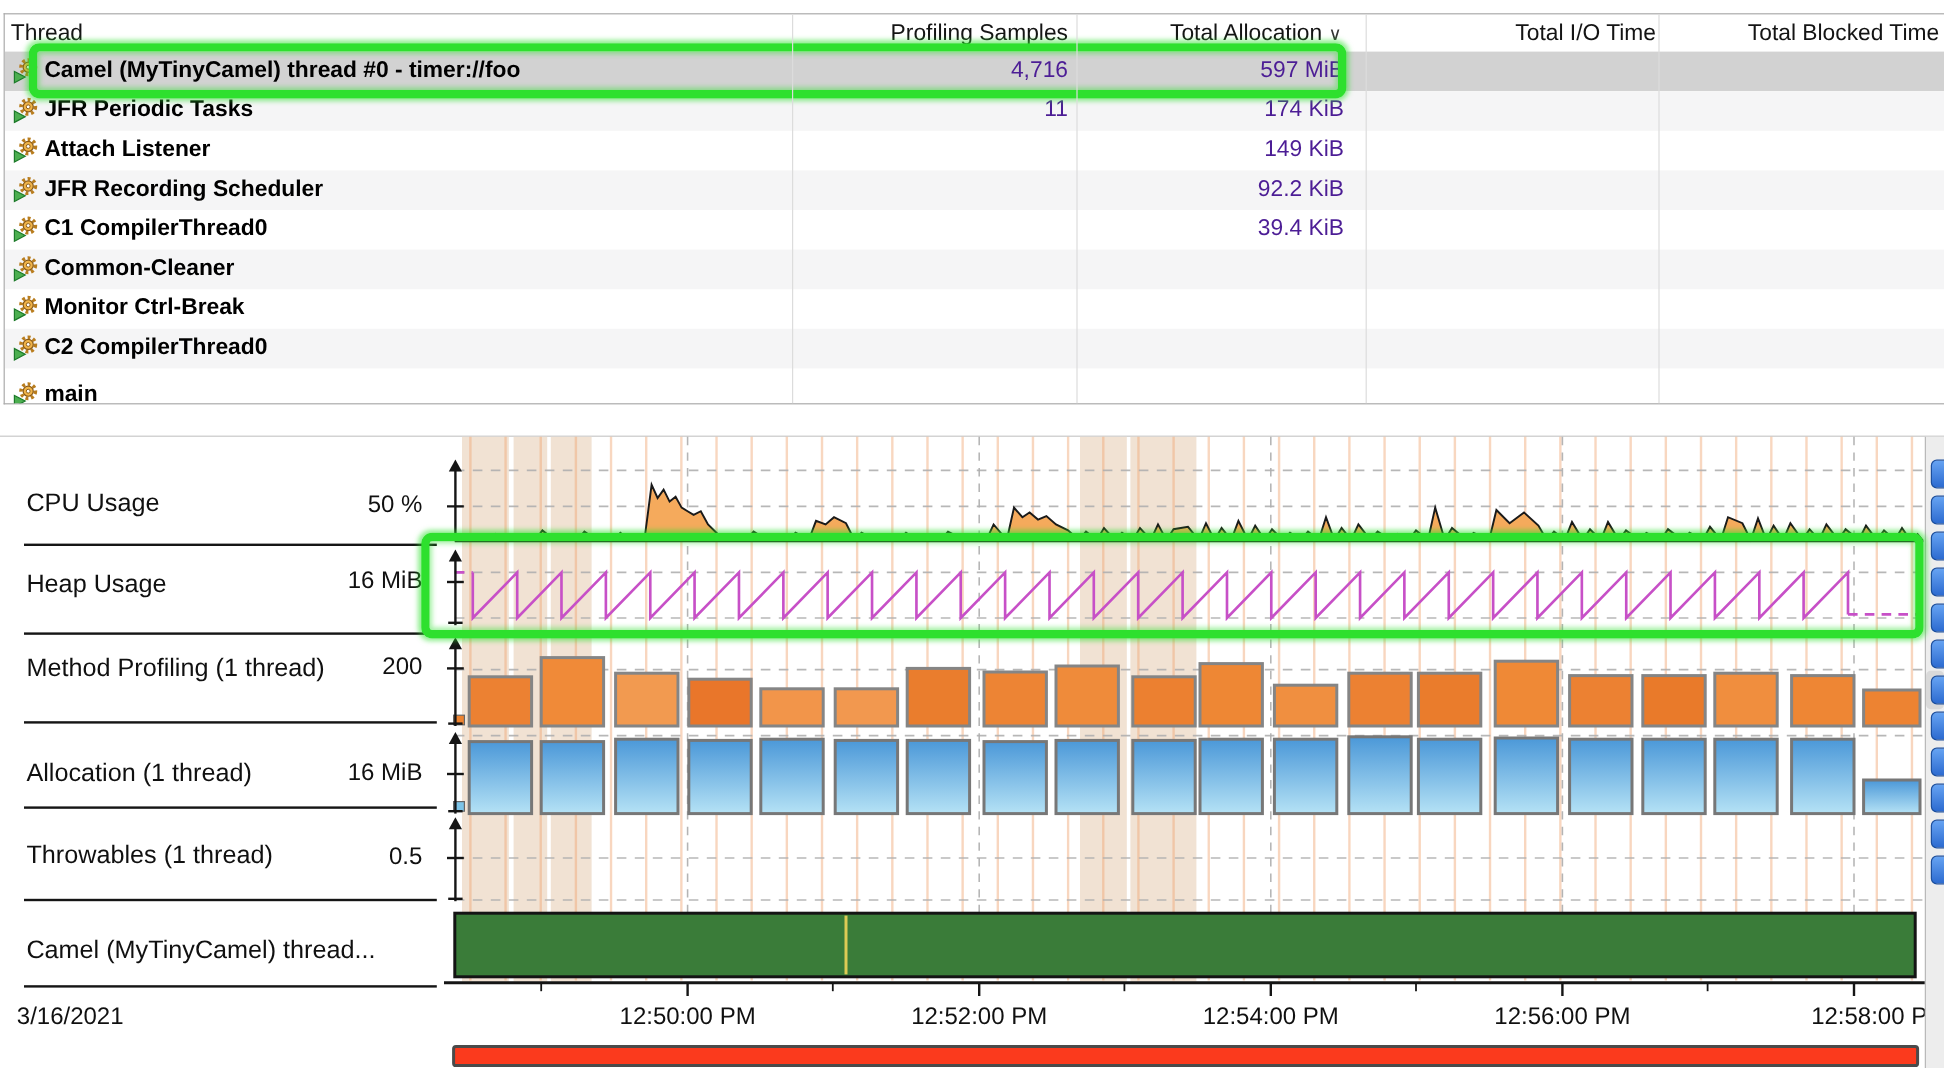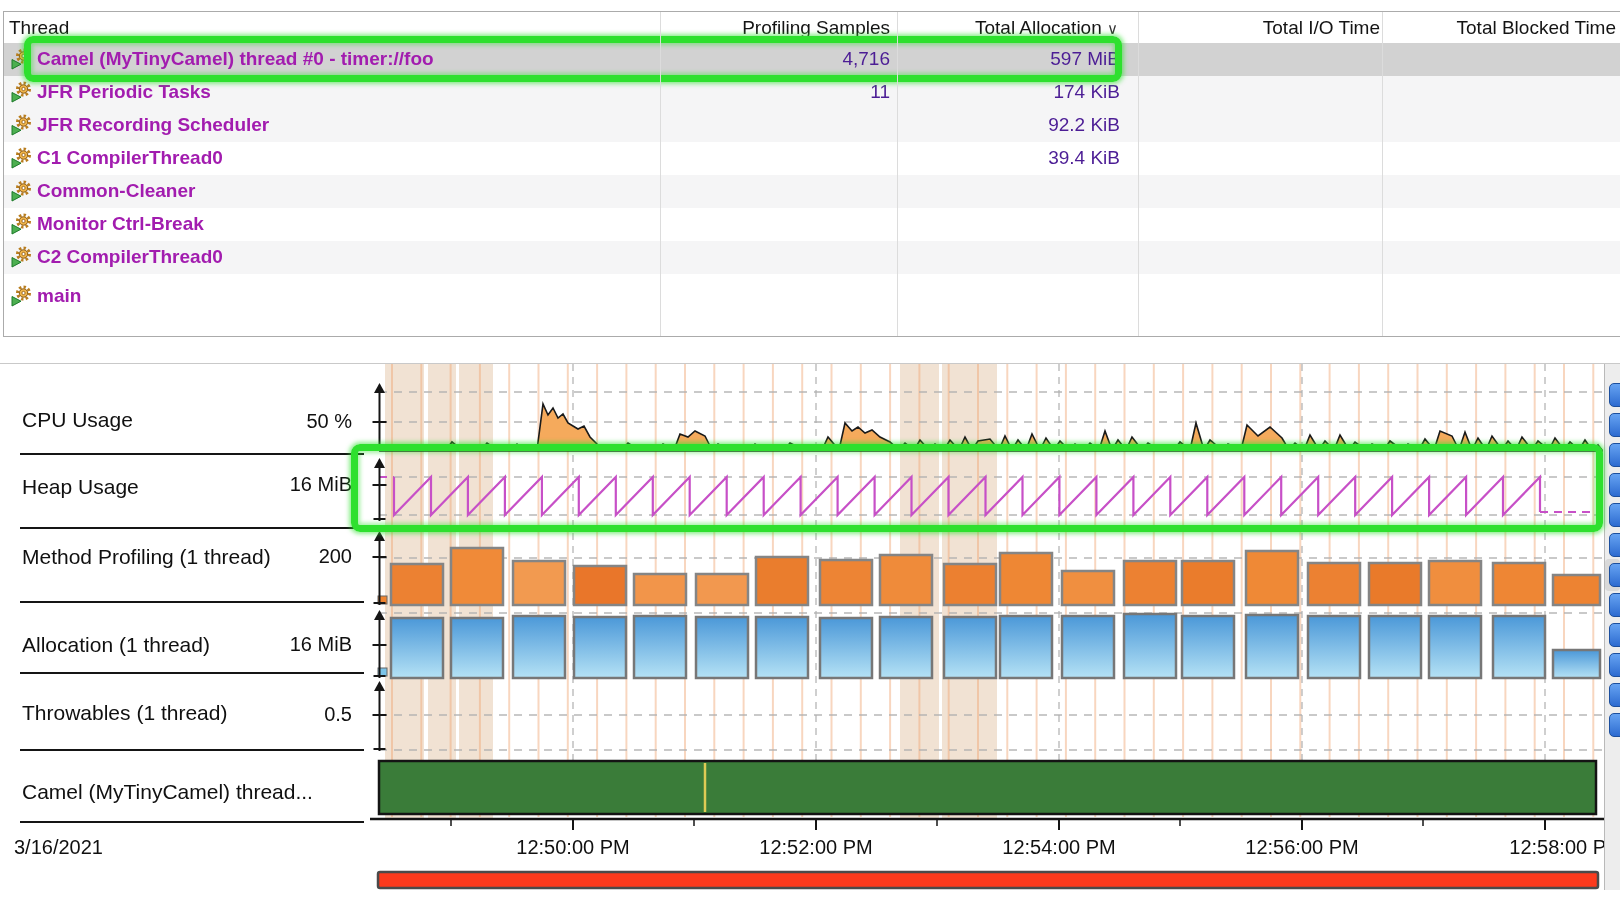--- a/index.html
+++ b/index.html
@@ -9,21 +9,21 @@
   #thread-panel{position:absolute;left:3px;top:11px;width:1617px;height:326px;
     border:1px solid #ababab;border-right:none;overflow:hidden;background:#fff;box-sizing:border-box;}
   #table-header{position:relative;height:31px;font-size:19px;color:#141414;}
   .hcell{position:absolute;top:5px;white-space:nowrap;}
   .hcell.right{text-align:right;}
   #table-rows{position:relative;}
   .trow{position:relative;height:33px;white-space:nowrap;}
   .trow.alt{background:#f5f5f6;}
   .trow.sel{background:#d2d2d2;}
   .trow .ticon{position:absolute;left:6px;top:5px;width:22px;height:22px;}
-  .trow .tname{position:absolute;left:33px;top:5px;font-weight:bold;font-size:19px;color:#a21caf;}
+  .trow .tname{position:absolute;left:33px;top:5px;font-weight:bold;font-size:19px;color:#000000;}
   .trow .val{position:absolute;top:5px;font-size:19px;color:#4c1d95;text-align:right;}
   .trow.clipped .tname,.trow.clipped .ticon{transform:translateY(6px);}
   .colsep{position:absolute;top:12px;height:324px;width:1px;background:#dcdcdc;}
   
   #chart-top-border{position:absolute;left:0;top:363px;width:1620px;height:1px;background:#c9c9c9;}
   .lane-label{position:absolute;left:22px;font-size:21px;color:#101010;white-space:nowrap;}
   .tick-label{position:absolute;width:130px;left:222px;text-align:right;font-size:20px;color:#101010;white-space:nowrap;}
   .ul{position:absolute;left:20px;width:344px;height:2px;background:#151515;}
   #date-label{position:absolute;left:14px;top:836px;font-size:20px;color:#101010;}
   .time-label{position:absolute;top:836px;width:160px;margin-left:-80px;text-align:center;
@@ -65,20 +65,27 @@
           <span class="val" style="right: 730px;">4,716</span>
           <span class="val" style="right: 500px;">597 MiB</span>
         </div>
         <div class="trow alt">
           <svg class="ticon">
             <use href="#thread-icon-sym"></use>
           </svg>
           <span class="tname">JFR Periodic Tasks</span>
           <span class="val" style="right: 730px;">11</span>
           <span class="val" style="right: 500px;">174 KiB</span>
+        </div>
+        <div class="trow">
+          <svg class="ticon">
+            <use href="#thread-icon-sym"></use>
+          </svg>
+          <span class="tname">Attach Listener</span>
+          <span class="val" style="right: 500px;">149 KiB</span>
         </div>
         <div class="trow alt">
           <svg class="ticon">
             <use href="#thread-icon-sym"></use>
           </svg>
           <span class="tname">JFR Recording Scheduler</span>
           <span class="val" style="right: 500px; margin-left: 26px;">92.2 KiB</span>
         </div>
         <div class="trow">
           <svg class="ticon">

